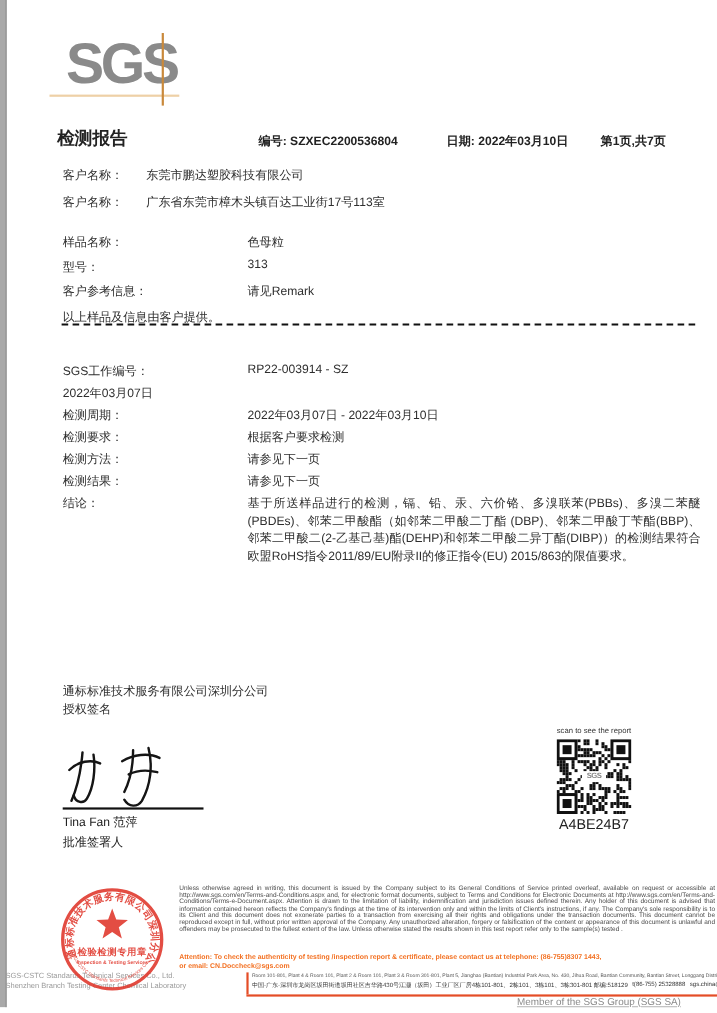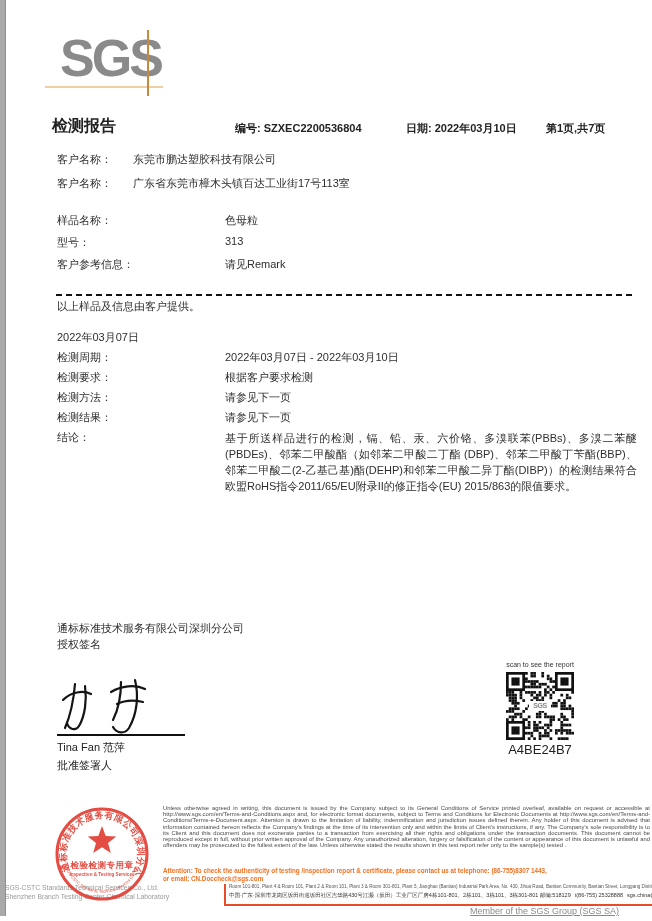--- a/index.html
+++ b/index.html
@@ -21,21 +21,21 @@
 
   
   .kv-block{position:absolute;left:57px;width:580px;font-size:11px;}
   .kv{display:flex;align-items:flex-start;}
   .customer{top:152px;}
   .customer .kv{height:24px;}
   .customer .lbl{width:76px;flex:0 0 76px;}
   .sample{top:213px;}
   .sample .kv{height:22px;}
   .sample .lbl,.work .lbl{width:168px;flex:0 0 168px;}
-  .sample-note{margin-top:20px;height:20px;}
+  .sample-note{margin-top:2px;height:20px;}
   .dash-sep{position:absolute;left:56px;top:294px;width:576px;border-top:2px dashed #111;}
   .work{top:330px;}
   .work .kv{min-height:20px;}
   .work .kv .val{width:424px;}
   .work .kv.conclusion .val{line-height:16px;text-align:justify;}
 
   
   .sig-company{position:absolute;left:57px;top:621px;font-size:11px;color:#2e2e2e;}
   .sig-auth{position:absolute;left:57px;top:637px;font-size:11px;color:#2e2e2e;}
   .sig-svg{position:absolute;left:55px;top:676px;}
@@ -105,41 +105,45 @@
       <span class="lbl">客户参考信息：</span>
       <span class="val">请见Remark</span>
     </div>
     <div class="sample-note">以上样品及信息由客户提供。</div>
   </div>
 
   <div class="dash-sep"></div>
 
   <div class="kv-block work">
     <div class="kv">
+      <span class="lbl">SGS工作编号：</span>
+      <span class="val">RP22-003914 - SZ</span>
+    </div>
+    <div class="kv">
       <span class="val">2022年03月07日</span>
     </div>
     <div class="kv">
       <span class="lbl">检测周期：</span>
       <span class="val">2022年03月07日 - 2022年03月10日</span>
     </div>
     <div class="kv">
       <span class="lbl">检测要求：</span>
       <span class="val">根据客户要求检测</span>
     </div>
     <div class="kv">
       <span class="lbl">检测方法：</span>
       <span class="val">请参见下一页</span>
     </div>
     <div class="kv">
       <span class="lbl">检测结果：</span>
       <span class="val">请参见下一页</span>
     </div>
     <div class="kv conclusion">
       <span class="lbl">结论：</span>
-      <span class="val">基于所送样品进行的检测，镉、铅、汞、六价铬、多溴联苯(PBBs)、多溴二苯醚(PBDEs)、邻苯二甲酸酯（如邻苯二甲酸二丁酯 (DBP)、邻苯二甲酸丁苄酯(BBP)、邻苯二甲酸二(2-乙基己基)酯(DEHP)和邻苯二甲酸二异丁酯(DIBP)）的检测结果符合欧盟RoHS指令2011/65/EU附录II的修正指令(EU) 2015/863的限值要求。</span>
+      <span class="val">基于所送样品进行的检测，镉、铅、汞、六价铬、多溴联苯(PBBs)、多溴二苯醚(PBDEs)、邻苯二甲酸酯（如邻苯二甲酸二丁酯 (DBP)、邻苯二甲酸丁苄酯(BBP)、邻苯二甲酸二(2-乙基己基)酯(DEHP)和邻苯二甲酸二异丁酯(DIBP)）的检测结果符合欧盟RoHS指令2011/89/EU附录II的修正指令(EU) 2015/863的限值要求。</span>
     </div>
   </div>
 
   <div class="sig-company">通标标准技术服务有限公司深圳分公司</div>
   <div class="sig-auth">授权签名</div>
   <svg class="sig-svg" width="110" height="60" viewBox="0 0 110 60">
     <g fill="none" stroke="#151515" stroke-width="2.2" stroke-linecap="round">
       <path d="M8,24 C16,16 28,14 36,18"></path>
       <path d="M20,8 C19,20 16,38 10,52"></path>
       <path d="M30,10 C32,24 30,40 24,50 C21,55 14,54 12,47"></path>

